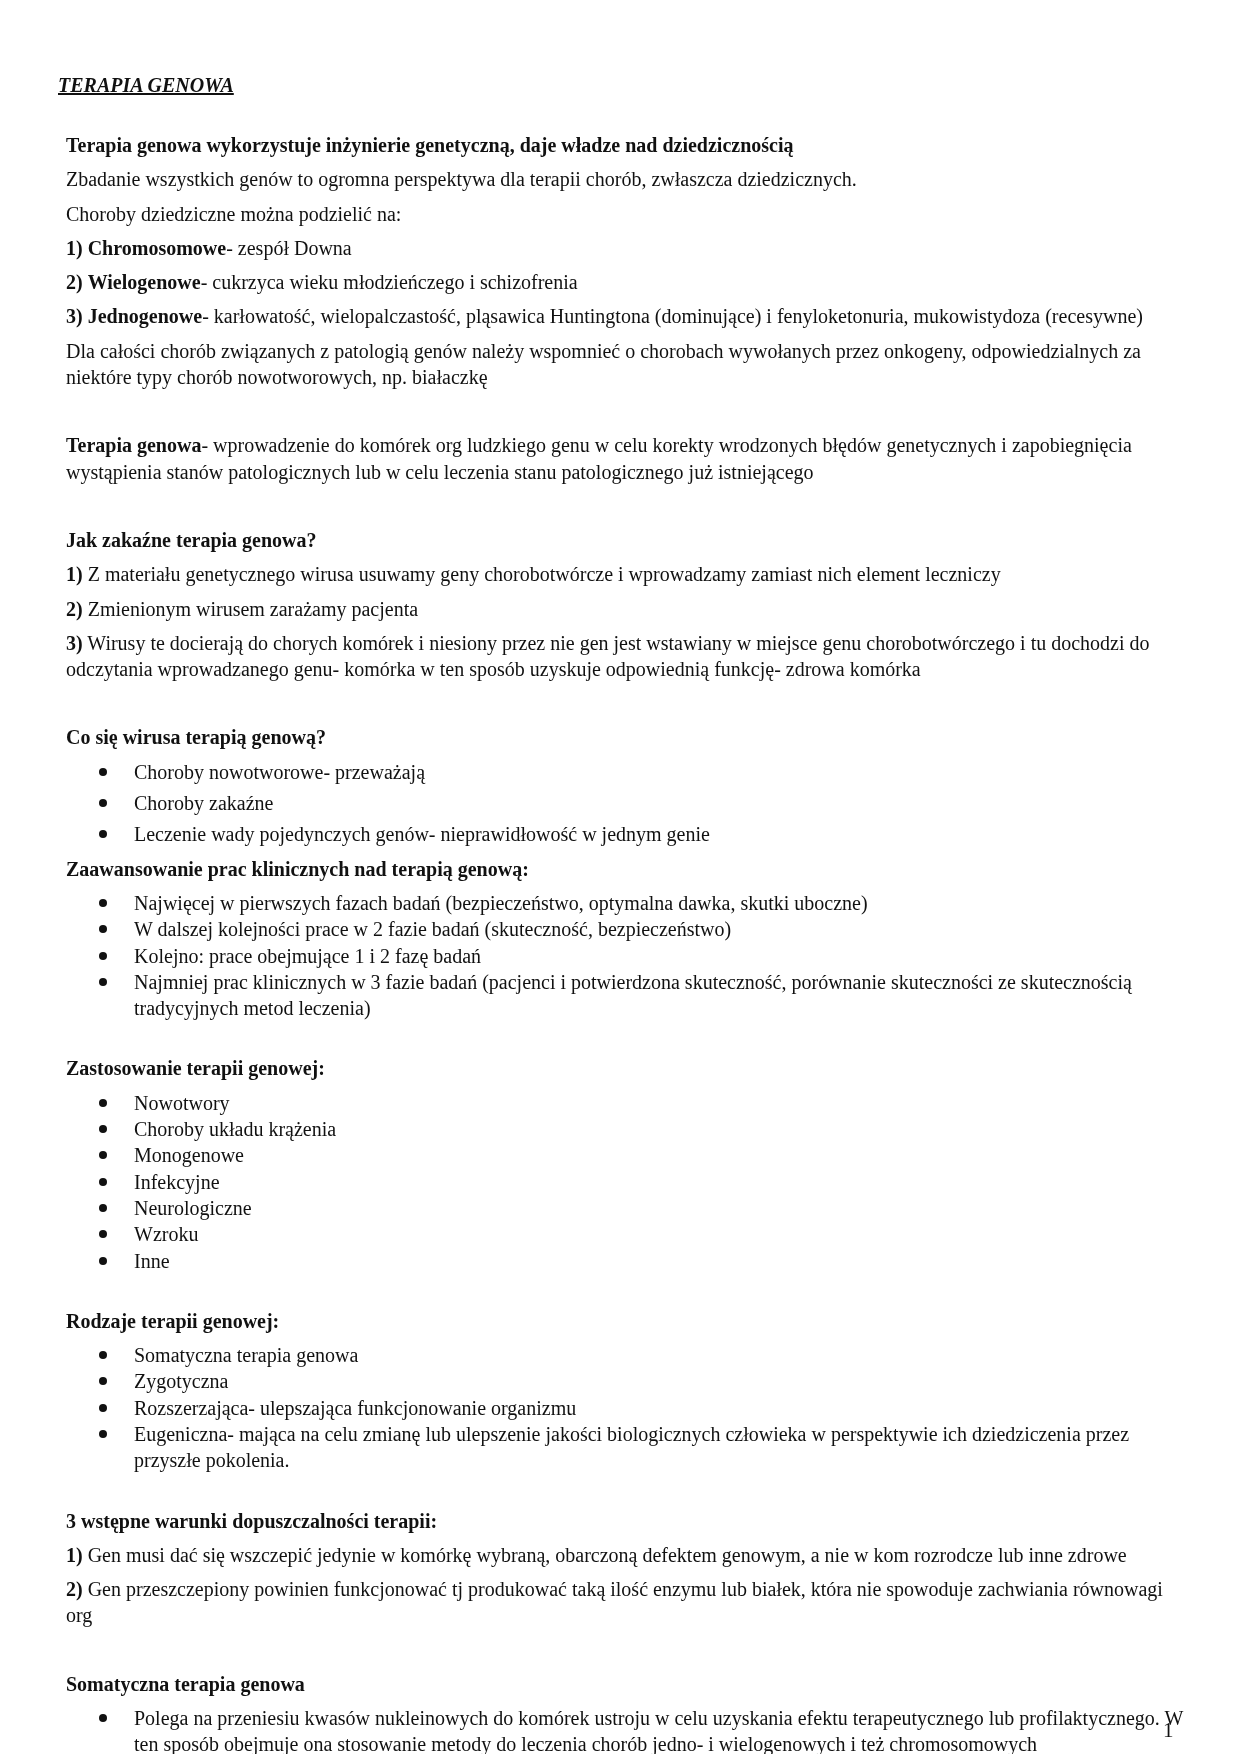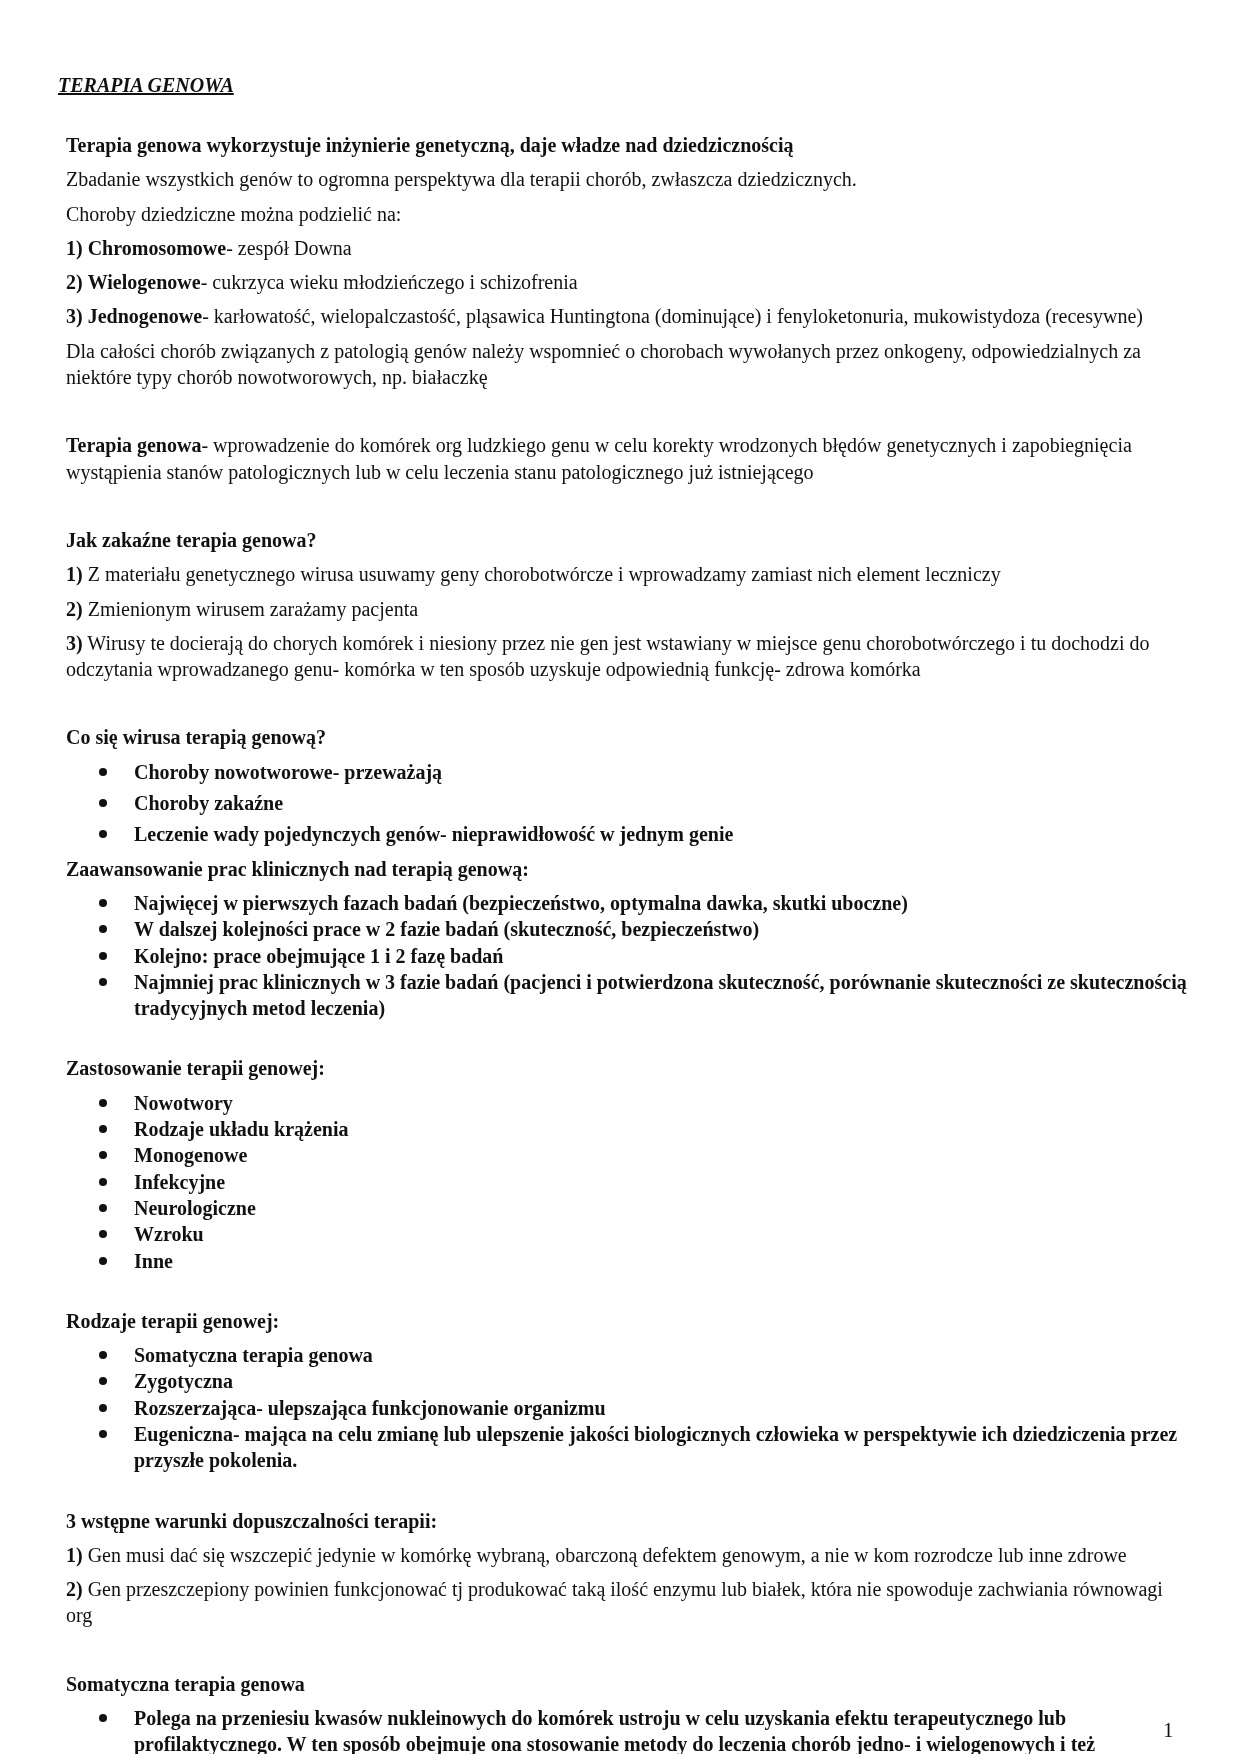--- a/index.html
+++ b/index.html
@@ -20,21 +20,21 @@
       font-weight: bold; font-style: italic; text-decoration: underline;
       margin: 0; height: 26px; line-height: 26px;
     }
     p { margin: 8px; }
     .gap { height: 26px; }
     b, .b { font-weight: bold; }
     ul.bullets {
       list-style: none; margin: 0; padding: 0;
     }
     ul.bullets li {
-      position: relative; padding-left: 76px; font-weight: bold;
+      position: relative; padding-left: 76px;
     }
     ul.bullets li .dot {
       position: absolute; left: 41px; top: 9px; width: 8px; height: 8px;
       border-radius: 50%; background: #111;
     }
     ul.spaced li { margin-bottom: 5px; }
     .pagenum {
       position: absolute; left: 1163px; top: 1702px; font-size: 21px;
     }
   </style>
@@ -77,21 +77,21 @@
       <li><span class="dot"></span><span>Najwięcej w pierwszych fazach badań (bezpieczeństwo, optymalna dawka, skutki uboczne)</span></li>
       <li><span class="dot"></span><span>W dalszej kolejności prace w 2 fazie badań (skuteczność, bezpieczeństwo)</span></li>
       <li><span class="dot"></span><span>Kolejno: prace obejmujące 1 i 2 fazę badań</span></li>
       <li><span class="dot"></span><span>Najmniej prac klinicznych w 3 fazie badań (pacjenci i potwierdzona skuteczność, porównanie skuteczności ze skutecznością tradycyjnych metod leczenia)</span></li>
     </ul>
     <div class="gap"></div>
 
     <p class="b">Zastosowanie terapii genowej:</p>
     <ul class="bullets">
       <li><span class="dot"></span><span>Nowotwory</span></li>
-      <li><span class="dot"></span><span>Rodzaje układu krążenia</span></li>
+      <li><span class="dot"></span><span>Choroby układu krążenia</span></li>
       <li><span class="dot"></span><span>Monogenowe</span></li>
       <li><span class="dot"></span><span>Infekcyjne</span></li>
       <li><span class="dot"></span><span>Neurologiczne</span></li>
       <li><span class="dot"></span><span>Wzroku</span></li>
       <li><span class="dot"></span><span>Inne</span></li>
     </ul>
     <div class="gap"></div>
 
     <p class="b">Rodzaje terapii genowej:</p>
     <ul class="bullets">

